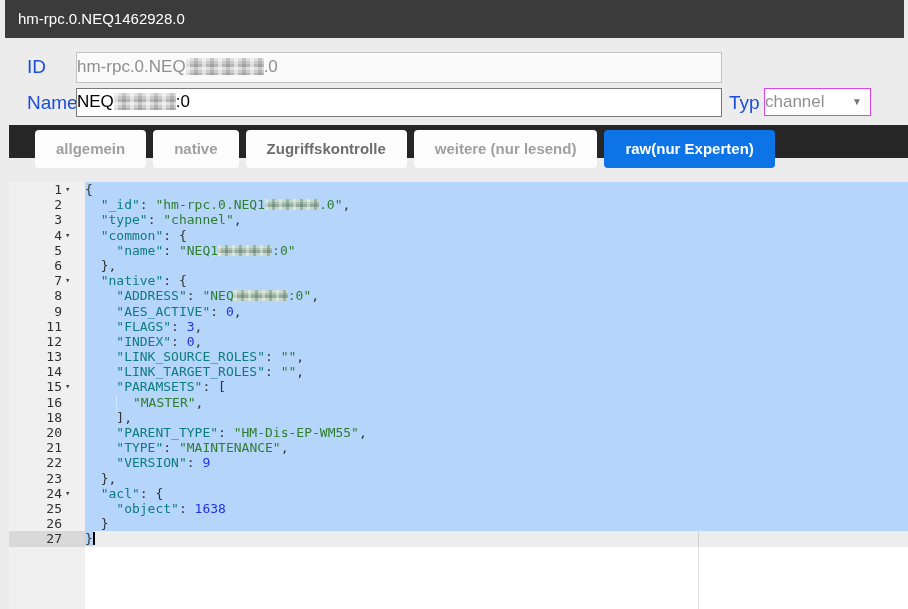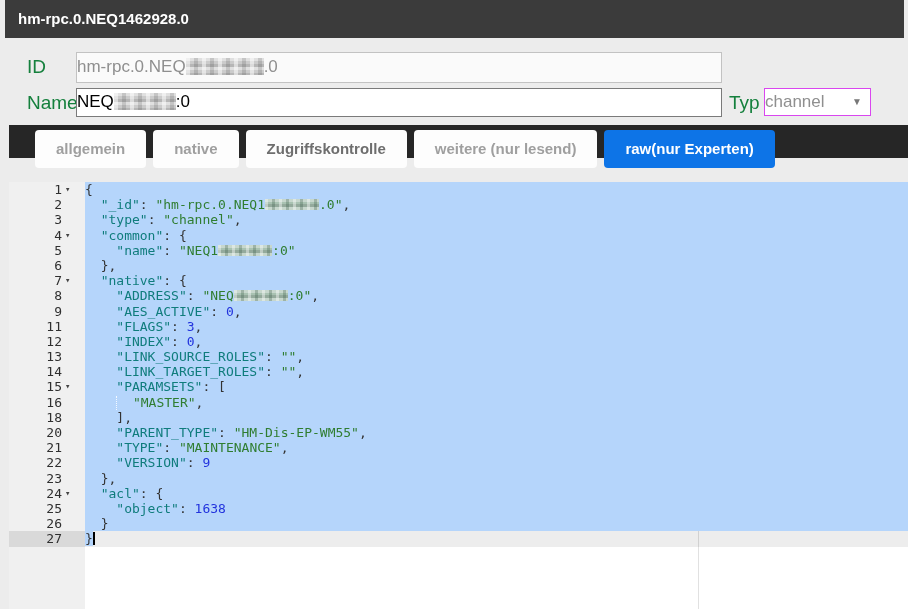--- a/index.html
+++ b/index.html
@@ -5,25 +5,25 @@
   html,body{margin:0;padding:0;}
   body{
     width:908px;height:609px;overflow:hidden;position:relative;
     background:#ececec;
     font-family:"Liberation Sans", sans-serif;
   }
   
   .titlebar{
     position:absolute;left:5px;right:4px;top:0;height:38px;
     background:var(--titlebar,#3b3b3b);
-    color:#fff;font-weight:bold;font-size:15px;line-height:38px;
+    color:#fff;font-weight:normal;font-size:15px;line-height:38px;
     padding-left:13px;box-sizing:border-box;
   }
   
-  .lbl{position:absolute;font-size:19px;color:#15803d;}
+  .lbl{position:absolute;font-size:19px;color:#1d4ed8;}
   #lbl-id{left:27px;top:56px;}
   #lbl-name{left:27px;top:92px;}
   #lbl-typ{left:729px;top:92px;}
   .fieldbox{
     position:absolute;box-sizing:border-box;font-size:17px;
     line-height:27px;white-space:nowrap;overflow:hidden;
   }
   #id-field{left:76px;top:52px;width:646px;height:31px;
     background:#fafafa;border:1px solid #c2c2c2;color:#8f8f8f;}
   #name-field{left:76px;top:88px;width:646px;height:29px;

